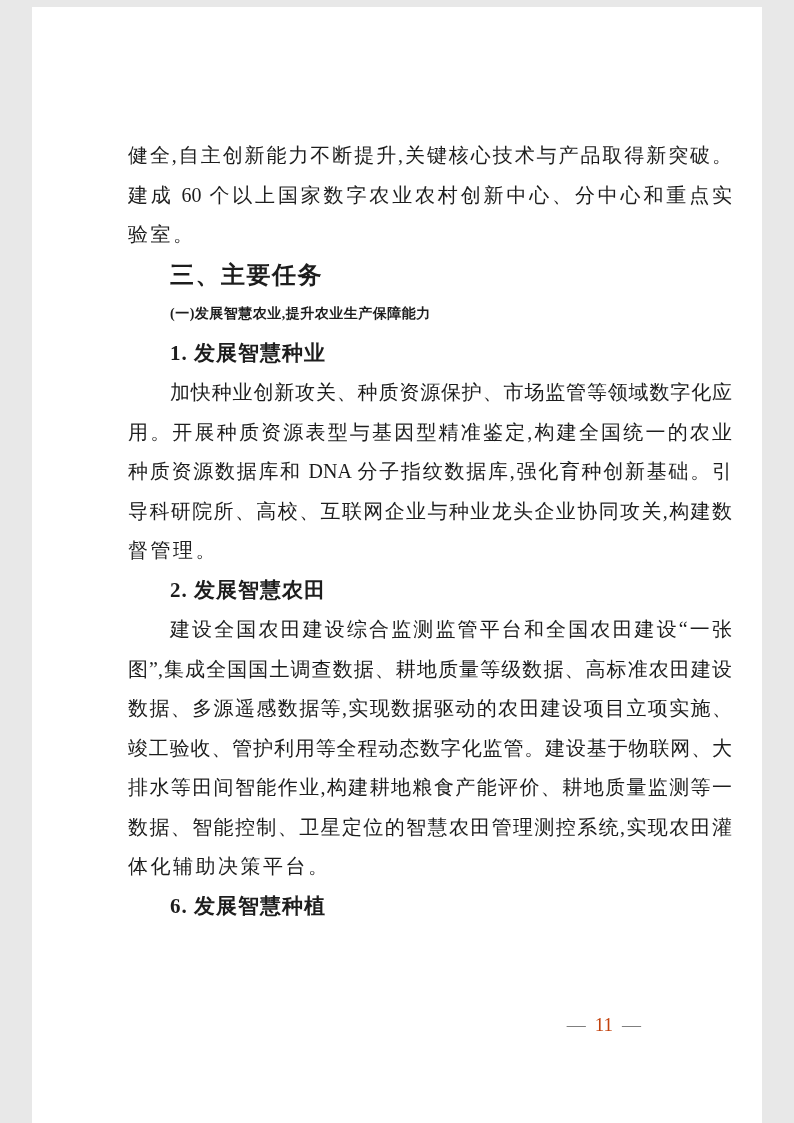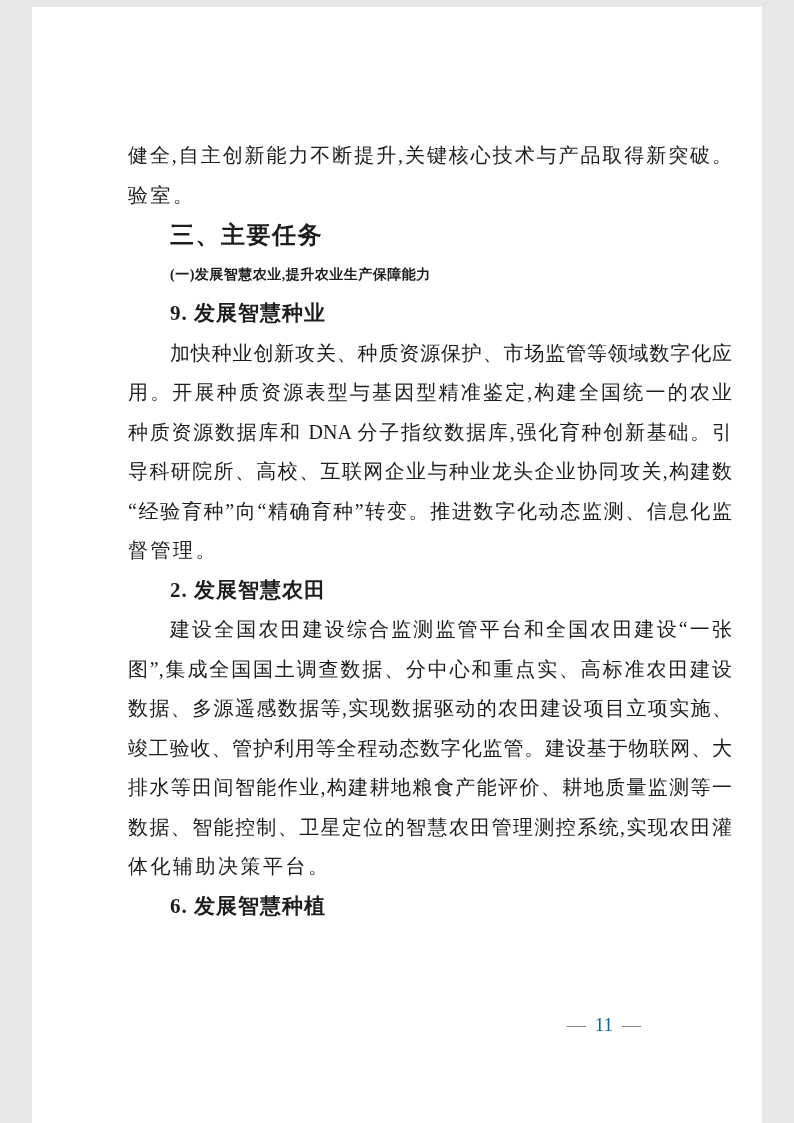--- a/index.html
+++ b/index.html
@@ -69,47 +69,47 @@
     font-size: 19px;
     line-height: 26px;
     letter-spacing: 0;
     white-space: nowrap;
   }
   .footer .dash {
     color: #7a7a7a;
     padding: 0 9px;
   }
   .footer .num {
-    color: #0369a1;
+    color: #c2410c;
   }
 </style>
 </head>
 <body>
 
 <div class="page">
   <div class="content">
 
     <div class="line">健全,自主创新能力不断提升,关键核心技术与产品取得新突破。</div>
+    <div class="line">建成 60 个以上国家数字农业农村创新中心、分中心和重点实</div>
     <div class="line last">验室。</div>
 
     <div class="line heading h1">三、主要任务</div>
 
     <div class="line heading h2">(一)发展智慧农业,提升农业生产保障能力</div>
 
-    <div class="line heading h3">9. 发展智慧种业</div>
+    <div class="line heading h3">1. 发展智慧种业</div>
     <div class="line indent">加快种业创新攻关、种质资源保护、市场监管等领域数字化应</div>
     <div class="line">用。开展种质资源表型与基因型精准鉴定,构建全国统一的农业</div>
     <div class="line">种质资源数据库和 DNA 分子指纹数据库,强化育种创新基础。引</div>
     <div class="line">导科研院所、高校、互联网企业与种业龙头企业协同攻关,构建数</div>
-    <div class="line">“经验育种”向“精确育种”转变。推进数字化动态监测、信息化监</div>
     <div class="line last">督管理。</div>
 
     <div class="line heading h3">2. 发展智慧农田</div>
     <div class="line indent">建设全国农田建设综合监测监管平台和全国农田建设“一张</div>
-    <div class="line">图”,集成全国国土调查数据、分中心和重点实、高标准农田建设</div>
+    <div class="line">图”,集成全国国土调查数据、耕地质量等级数据、高标准农田建设</div>
     <div class="line">数据、多源遥感数据等,实现数据驱动的农田建设项目立项实施、</div>
     <div class="line">竣工验收、管护利用等全程动态数字化监管。建设基于物联网、大</div>
     <div class="line">排水等田间智能作业,构建耕地粮食产能评价、耕地质量监测等一</div>
     <div class="line">数据、智能控制、卫星定位的智慧农田管理测控系统,实现农田灌</div>
     <div class="line last">体化辅助决策平台。</div>
 
     <div class="line heading h3">6. 发展智慧种植</div>
 
   </div>
 

